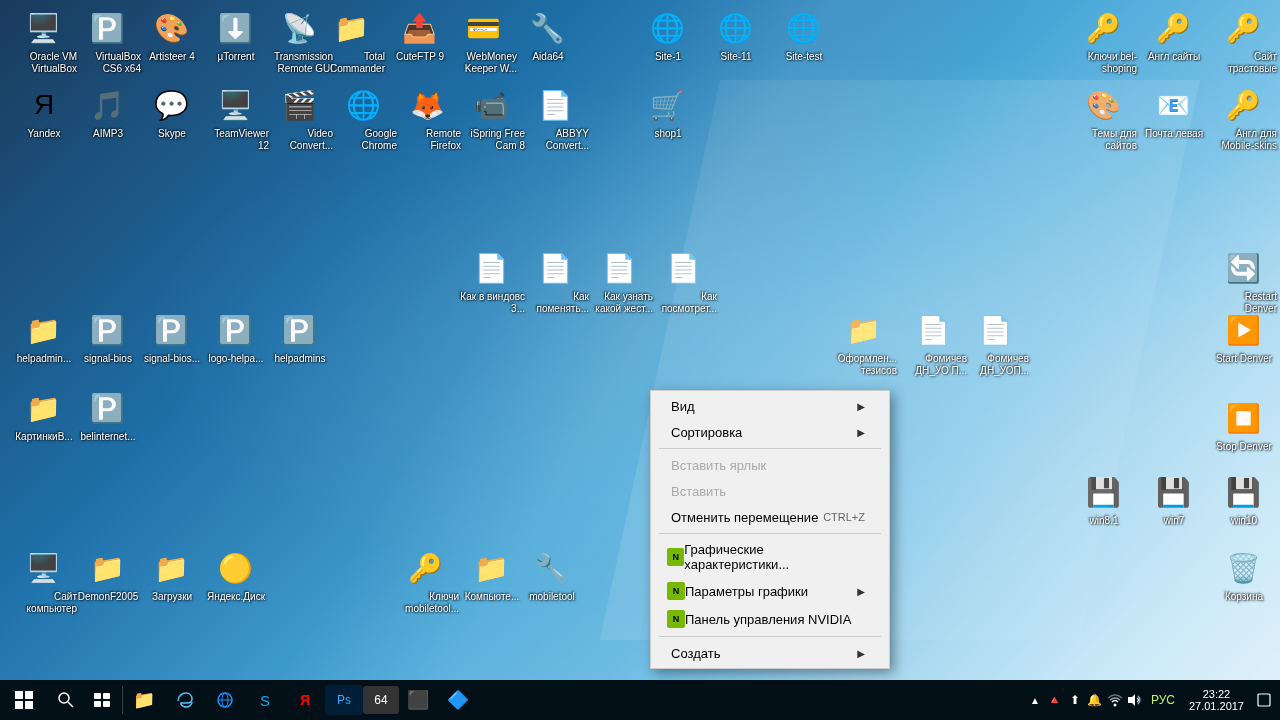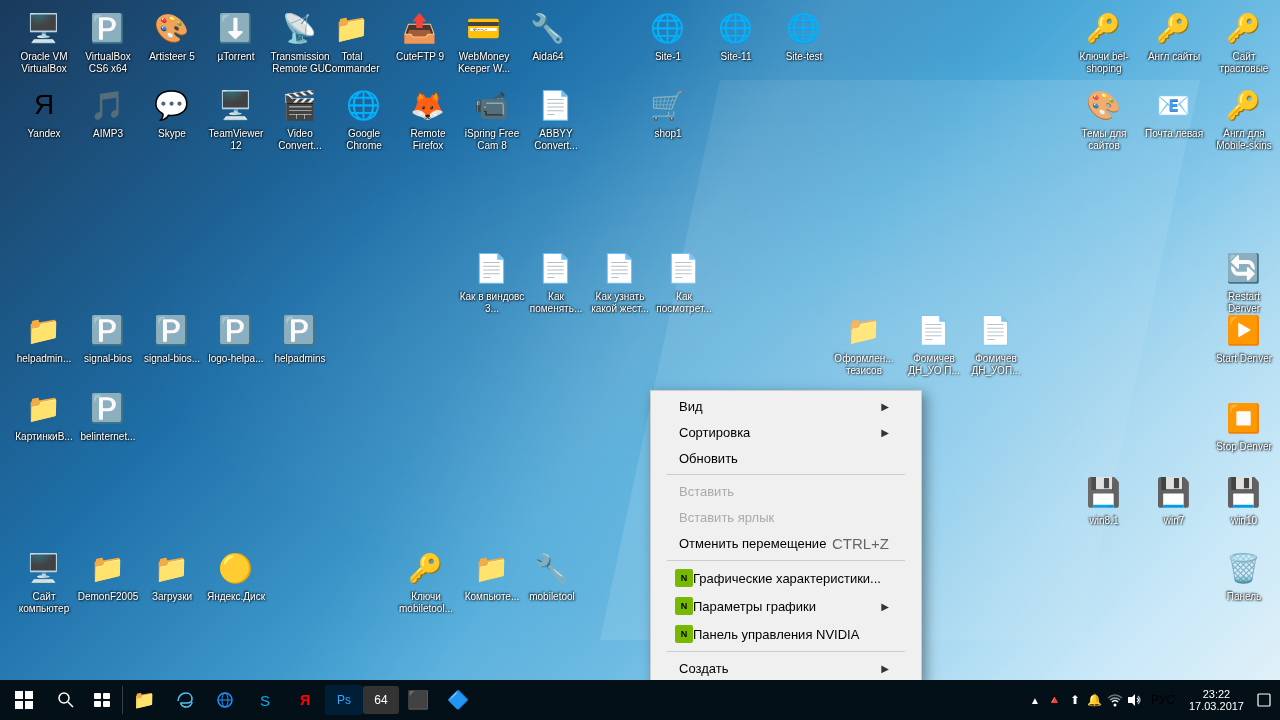--- a/index.html
+++ b/index.html
@@ -76,60 +76,60 @@
       display: flex;
       align-items: center;
       justify-content: center;
       font-size: 28px;
       margin-bottom: 2px;
     }
 
     .icon-label {
       color: white;
       font-size: 10px;
-      text-align: center;
+      text-align: right;
       line-height: 1.2;
       text-shadow: 1px 1px 2px rgba(0,0,0,0.9), -1px -1px 2px rgba(0,0,0,0.9);
       max-width: 70px;
       word-break: break-word;
       padding: 1px 2px;
     }
 
     
     #context-menu {
       position: absolute;
       left: 650px;
       top: 390px;
-      width: 272px;
+      width: 240px;
       background: #f0f0f0;
       border: 1px solid #ccc;
       box-shadow: 4px 4px 12px rgba(0,0,0,0.4);
       z-index: 1000;
-      padding: 2px 16px;
+      padding: 2px 8px;
     }
 
     .menu-item {
       display: flex;
       align-items: center;
       padding: 5px 16px 5px 12px;
       cursor: pointer;
       color: #000;
       font-size: 13px;
       position: relative;
       min-height: 26px;
     }
 
     .menu-item.disabled {
       color: #aaa;
       cursor: default;
     }
 
     .menu-item .menu-shortcut {
       margin-left: auto;
-      font-size: 15px;
+      font-size: 11px;
       color: #666;
     }
 
     .menu-item .submenu-arrow {
       margin-left: auto;
       font-size: 10px;
     }
 
     .menu-separator {
       height: 1px;
@@ -214,21 +214,21 @@
       align-items: center;
       justify-content: center;
       color: white;
       font-size: 11px;
       height: 40px;
       padding: 0 8px;
       cursor: pointer;
     }
 
     .tray-language {
-      color: #000000;
+      color: #bef264;
       font-size: 12px;
       padding: 12px 6px;
       height: 40px;
       display: flex;
       align-items: center;
       cursor: pointer;
     }
 
     .notification-area-btn {
       width: 24px;
@@ -273,21 +273,21 @@
         <div class="icon-label">Oracle VM
 VirtualBox</div>
       </div>
       <div class="icon-group" style="top: 8px; left: 72px; position: absolute;">
         <div class="icon-img" style="font-size: 28px;">🅿️</div>
         <div class="icon-label">VirtualBox
 CS6 x64</div>
       </div>
       <div class="icon-group" style="top: 8px; left: 136px; position: absolute;">
         <div class="icon-img" style="font-size: 28px;">🎨</div>
-        <div class="icon-label">Artisteer 5</div>
+        <div class="icon-label">Artisteer 4</div>
       </div>
       <div class="icon-group" style="top: 8px; left: 200px; position: absolute;">
         <div class="icon-img" style="font-size: 28px;">⬇️</div>
         <div class="icon-label">µTorrent</div>
       </div>
       <div class="icon-group" style="top: 8px; left: 264px; position: absolute;">
         <div class="icon-img" style="font-size: 28px;">📡</div>
         <div class="icon-label">Transmission
 Remote GUI</div>
       </div>
@@ -508,47 +508,43 @@
       <div class="icon-group" style="top: 548px; left: 456px; position: absolute;">
         <div class="icon-img" style="font-size: 28px;">📁</div>
         <div class="icon-label">Компьюте...</div>
       </div>
       <div class="icon-group" style="top: 548px; left: 516px; position: absolute;">
         <div class="icon-img" style="font-size: 28px;">🔧</div>
         <div class="icon-label">mobiletool</div>
       </div>
       <div class="icon-group" style="top: 548px; left: 1208px; position: absolute;">
         <div class="icon-img" style="font-size: 28px;">🗑️</div>
-        <div class="icon-label">Панель</div>
+        <div class="icon-label">Корзина</div>
       </div>
     </div>
 
   <div id="context-menu" style="left: 650px; top: 390px;">
   <div class="menu-item">
         <div style="width: 0px; margin-right: 0px;"></div>
         <span>Вид</span>
         <span class="submenu-arrow" style="margin-left: auto; font-size: 10px; color: rgb(51, 51, 51);">▶</span>
       </div>
       <div class="menu-item">
         <div style="width: 0px; margin-right: 0px;"></div>
         <span>Сортировка</span>
         <span class="submenu-arrow" style="margin-left: auto; font-size: 10px; color: rgb(51, 51, 51);">▶</span>
       </div>
-      <div class="menu-item">
-        <div style="width: 0px; margin-right: 0px;"></div>
-        <span>Обновить</span>
-      </div>
       <div class="menu-separator"></div>
       <div class="menu-item disabled">
         <div style="width: 0px; margin-right: 0px;"></div>
-        <span>Вставить</span>
+        <span>Вставить ярлык</span>
       </div>
       <div class="menu-item disabled">
         <div style="width: 0px; margin-right: 0px;"></div>
-        <span>Вставить ярлык</span>
+        <span>Вставить</span>
       </div>
       <div class="menu-item">
         <div style="width: 0px; margin-right: 0px;"></div>
         <span>Отменить перемещение</span>
         <span class="menu-shortcut">CTRL+Z</span>
       </div>
       <div class="menu-separator"></div>
       <div class="menu-item" style="padding-left: 8px;">
         <div class="nvidia-icon-box">N</div>
         <span>Графические характеристики...</span>
@@ -652,21 +648,21 @@
         <polygon points="1,4 5,4 8,1 8,13 5,10 1,10"></polygon>
         <path d="M10 5 Q13 7 10 9" stroke="white" stroke-width="1.2" fill="none"></path>
         <path d="M11 3 Q15 7 11 11" stroke="white" stroke-width="1.2" fill="none" opacity="0.7"></path>
       </svg>
     </div>
 
     <div class="tray-language">РУС</div>
 
     <div class="tray-time">
       <span>23:22</span>
-      <span>17.03.2017</span>
+      <span>27.01.2017</span>
     </div>
 
     <div class="notification-area-btn">
       <svg width="14" height="14" viewBox="0 0 14 14" stroke="white" fill="none" stroke-width="1.2">
         <rect x="1" y="1" width="12" height="12" rx="1"></rect>
       </svg>
     </div>
   </div>
 </div>
 

